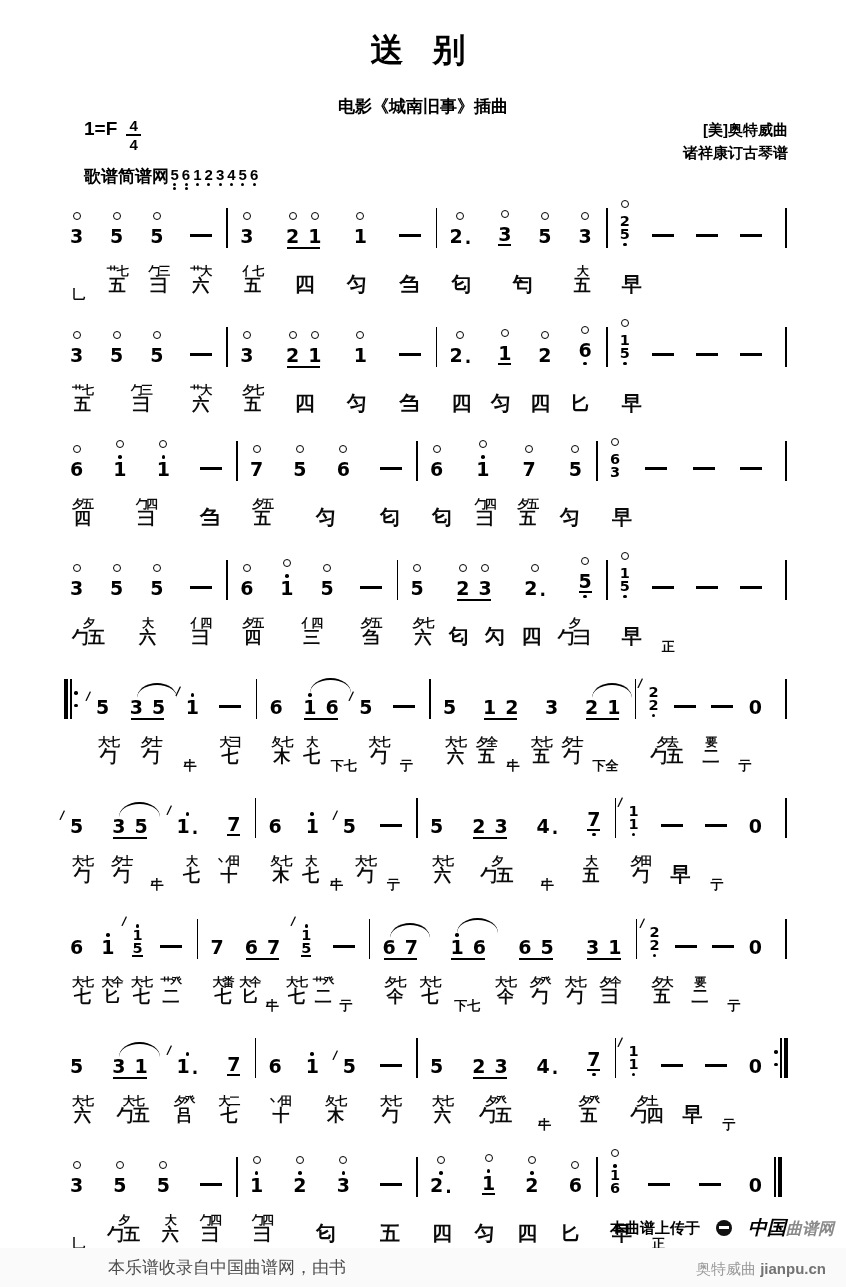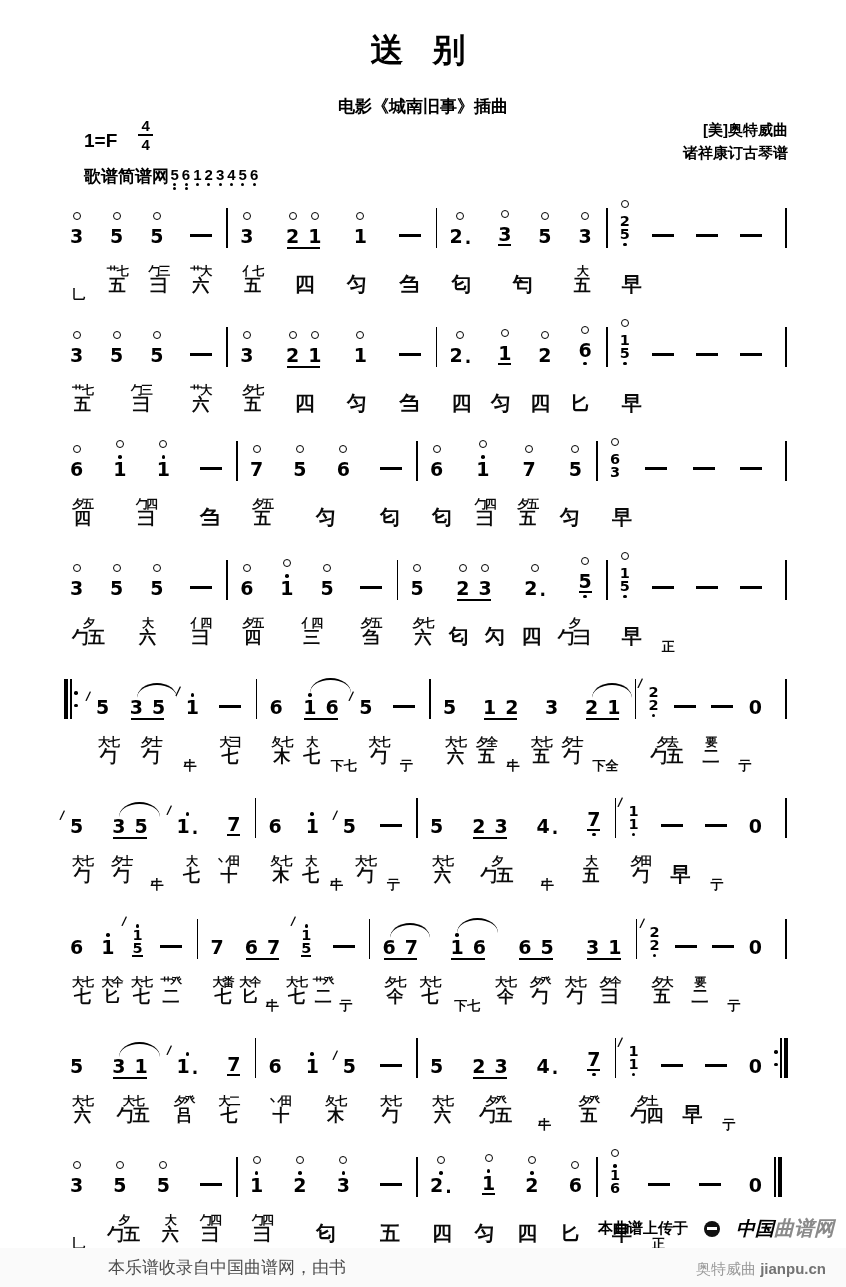--- a/index.html
+++ b/index.html
@@ -2,21 +2,21 @@
 <html><head>
 <meta charset="utf-8">
 <style>
   html,body{margin:0;padding:0;background:#fff;}
   body{width:846px;height:1287px;position:relative;overflow:hidden;
        font-family:"Liberation Sans","DejaVu Sans",sans-serif;color:#000;}
   .hdr-title{position:absolute;top:28px;left:0;width:100%;text-align:center;
        font-size:33px;font-weight:bold;letter-spacing:10px;}
   .hdr-sub{position:absolute;top:95px;left:0;width:100%;text-align:center;
        font-size:17px;font-weight:bold;}
-  .keyrow{position:absolute;top:118px;left:84px;display:flex;align-items:flex-end;gap:21px;
+  .keyrow{position:absolute;top:118px;left:84px;display:flex;align-items:flex-start;gap:9px;
        font-size:19px;font-weight:bold;}
   .tsig{display:inline-flex;flex-direction:column;align-items:center;line-height:1;}
   .tsig .tnum{font-size:15px;font-weight:bold;}
   .tsig .tbar{width:15px;height:2px;background:#000;margin:1px 0;}
   .credits{position:absolute;top:118px;right:58px;text-align:right;
        font-size:15px;font-weight:bold;line-height:1.55;}
   .tuning{position:absolute;top:165px;left:84px;display:flex;align-items:flex-start;
        font-size:17px;font-weight:bold;}
   .tuning .tn{display:inline-flex;flex-direction:column;align-items:center;margin:0 1.5px;
        font-size:15px;line-height:1;}
@@ -64,21 +64,21 @@
   .tg .l2{font-size:17px;line-height:17px;letter-spacing:-1px;white-space:nowrap;}
   .tg .only{font-size:20px;line-height:20px;}
   .tg.sm{transform:translateY(7px);}
   .tg.sm .only{font-size:13px;line-height:13px;}
 
   .foot-upload{position:absolute;top:1215px;right:12px;display:flex;align-items:center;gap:16px;
         font-size:15px;font-weight:bold;}
   .logo-circ{width:16px;height:16px;border-radius:50%;background:#111;position:relative;display:inline-block;}
   .logo-circ::after{content:"";position:absolute;left:3px;top:6px;width:10px;height:3px;background:#fff;}
   .logo-cn{font-style:italic;font-weight:bold;font-size:19px;}
-  .logo-gray{color:#8a8a8a;font-style:italic;font-weight:bold;font-size:20px;}
+  .logo-gray{color:#8a8a8a;font-style:italic;font-weight:bold;font-size:16px;}
   .foot-strip{position:absolute;top:1248px;left:0;width:100%;height:39px;background:#fafafa;}
   .foot-collect{position:absolute;top:1256px;left:108px;font-size:17px;color:#4d4d4d;}
   .foot-mark{position:absolute;top:1260px;right:20px;font-size:15px;color:#9a9a9a;}
   .foot-mark .red{color:#737373;font-weight:bold;}
 </style>
 </head>
 <body>
 
 <div class="hdr-title">送 别</div>
 <div class="hdr-sub">电影《城南旧事》插曲</div>

